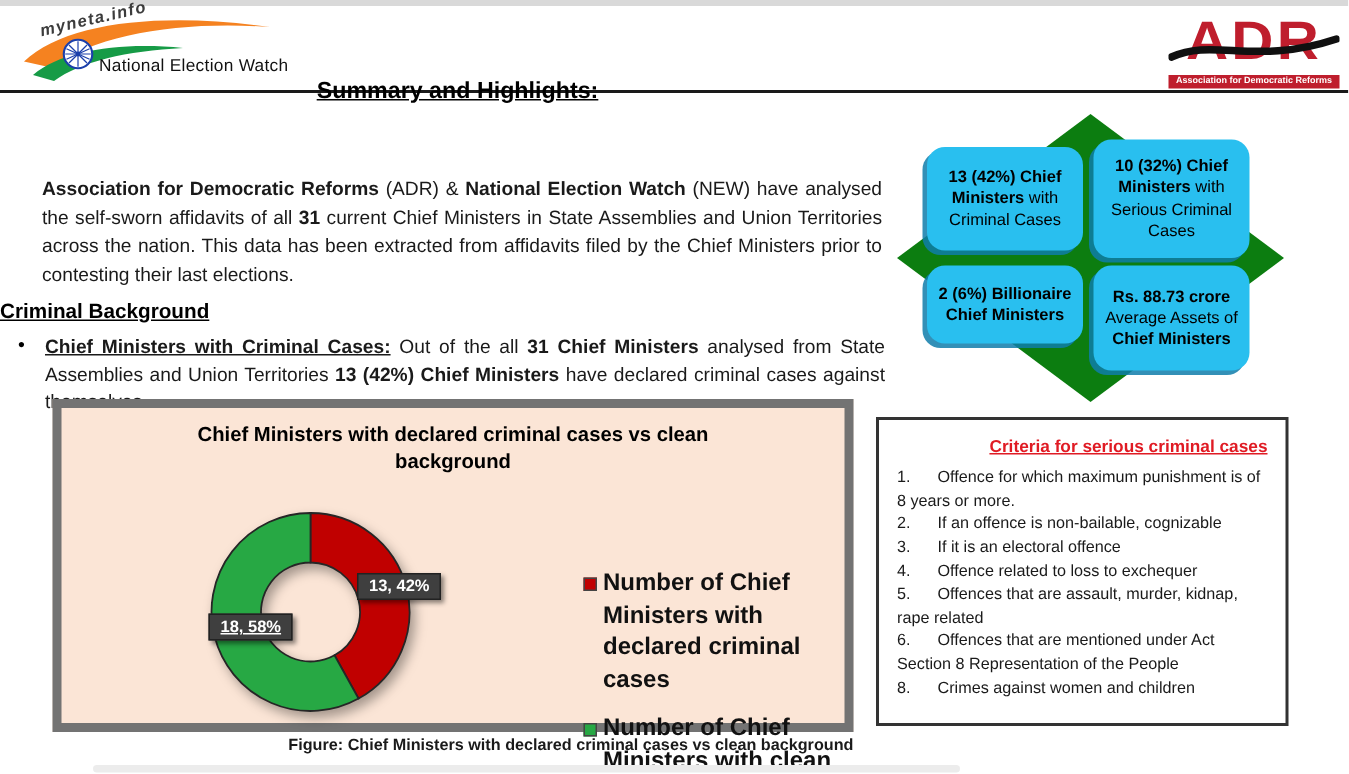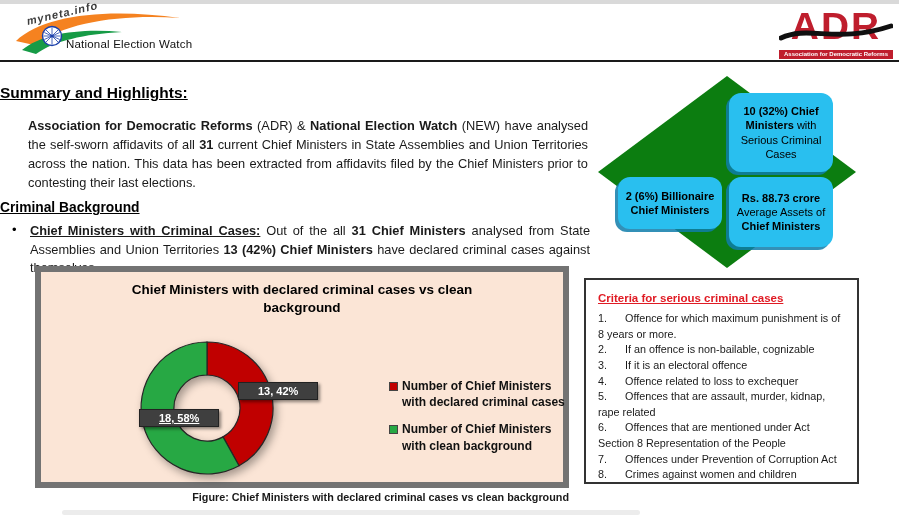--- a/index.html
+++ b/index.html
@@ -20,61 +20,61 @@
   .new-text{position:absolute;left:56px;top:33px;font-size:11.5px;color:#111;letter-spacing:.2px;}
 
   
   .adr{position:absolute;right:6px;top:13px;width:114px;height:46px;}
   .adr-letters{position:absolute;left:0;top:-4px;width:114px;text-align:center;font-size:36px;line-height:1;
     font-weight:bold;color:var(--adr-red);letter-spacing:2px;transform:scaleX(1.08);}
   .adr-swoosh{position:absolute;left:0;top:0;}
   .adr-bar{position:absolute;left:0;bottom:0;width:114px;height:9px;background:var(--adr-red);
     color:#fff;font-size:6px;font-weight:bold;text-align:center;line-height:9px;white-space:nowrap;overflow:hidden;}
 
-  .summary-title{position:absolute;left:0;top:84px;width:610px;
+  .summary-title{position:absolute;left:0;top:52px;width:610px;text-align:center;
     font-size:15.5px;font-weight:bold;text-decoration:underline;color:#000;}
   .intro{position:absolute;left:28px;top:117px;width:560px;font-size:12.8px;line-height:1.48;
     text-align:justify;color:#1a1a1a;}
   .cb-heading{position:absolute;left:0;top:200px;width:610px;text-align:left;
     font-size:13.8px;font-weight:bold;text-decoration:underline;color:#000;}
   .bullet-dot{position:absolute;left:12px;top:222px;font-size:13px;color:#000;}
   .bullet-text{position:absolute;left:30px;top:222px;width:560px;font-size:12.8px;line-height:1.45;
     text-align:justify;color:#1a1a1a;}
 
   
   .chart-box{position:absolute;left:35px;top:266px;width:534px;height:222px;
     background:var(--chart-bg);border:6px solid #737373;}
   .chart-title{margin-top:9px;text-align:center;font-weight:bold;font-size:13.5px;line-height:1.3;
     padding:0 66px;color:#000;}
   .donut-wrap{position:absolute;left:92px;top:62px;width:148px;height:148px;}
   .donut-wrap svg{filter:drop-shadow(3px 4px 4px rgba(0,0,0,.35));}
   .data-label{position:absolute;background:var(--label-bg);color:#fff;font-weight:bold;font-size:11px;
-    padding:2px 19px;border:1px solid #222;box-shadow:2px 2px 3px rgba(0,0,0,.45);white-space:nowrap;}
+    padding:2px 7px;border:1px solid #222;box-shadow:2px 2px 3px rgba(0,0,0,.45);white-space:nowrap;}
   .label-13{left:197px;top:110px;}
   .label-18{left:98px;top:137px;text-decoration:underline;}
   .chart-legend{position:absolute;left:348px;top:106px;width:182px;}
-  .legend-item{font-size:12px;font-weight:bold;color:#111;line-height:1.35;margin-bottom:11px;padding-left:13px;}
+  .legend-item{font-size:16px;font-weight:bold;color:#111;line-height:1.35;margin-bottom:11px;padding-left:13px;}
   .legend-marker{display:inline-block;width:9px;height:9px;border:1px solid #444;margin:0 4px 0 -13px;vertical-align:-1px;}
   .figure-caption{position:absolute;left:35px;top:491px;width:534px;text-align:right;
     font-weight:bold;font-size:10.8px;color:#1a1a1a;}
 
   
   .diamond-svg{position:absolute;left:592px;top:70px;}
   .dbox{position:absolute;width:104px;background:var(--cyan);border-radius:12px;
     box-shadow:-3px 3px 0 rgba(15,125,170,.85);display:flex;align-items:center;justify-content:center;
     text-align:center;font-size:11px;line-height:1.3;color:#000;padding:4px 6px;}
   .dbox.b0{left:618px;top:98px;height:69px;}
   .dbox.b1{left:729px;top:93px;height:79px;}
   .dbox.b2{left:618px;top:177px;height:52px;}
   .dbox.b3{left:729px;top:177px;height:70px;}
 
   
   .criteria-box{position:absolute;left:584px;top:278px;width:275px;height:206px;background:#fff;
     border:2px solid #333;padding:8px 12px 6px;}
-  .criteria-title{text-align:left;color:var(--crit-red);font-weight:bold;text-decoration:underline;
+  .criteria-title{text-align:right;color:var(--crit-red);font-weight:bold;text-decoration:underline;
     font-size:11.5px;margin:4px 0 7px;}
   .crit-item{font-size:10.8px;line-height:1.45;color:#1a1a1a;}
   .crit-num{display:inline-block;min-width:27px;}
 
   .bottom-bar{position:absolute;left:62px;bottom:1px;width:578px;height:5px;background:#ececec;border-radius:3px;}
 </style>
 </head>
 <body>
 
 <div class="page">
@@ -130,38 +130,40 @@
     <div class="chart-legend">
         <div class="legend-item"><span class="legend-marker" style="background-color: rgb(192, 0, 0);"></span><span>Number of Chief Ministers with declared criminal cases</span></div>
         <div class="legend-item"><span class="legend-marker" style="background-color: rgb(39, 168, 68);"></span><span>Number of Chief Ministers with clean background</span></div>
       </div>
   </div>
   <div class="figure-caption">Figure: Chief Ministers with declared criminal cases vs clean background</div>
 
   <svg class="diamond-svg" width="270" height="202" viewBox="0 0 270 202">
     <polygon points="135,6 264,102 135,198 6,102" fill="#0c7d10"></polygon>
   </svg>
+  <div class="dbox b0">
+      <span><span style="font-weight: bold;">13 (42%) Chief Ministers</span><span> with Criminal Cases</span></span>
+    </div>
   <div class="dbox b1">
       <span><span style="font-weight: bold;">10 (32%) Chief Ministers</span><span> with Serious Criminal Cases</span></span>
     </div>
   <div class="dbox b2">
       <span><span style="font-weight: bold;">2 (6%) Billionaire Chief Ministers</span></span>
     </div>
   <div class="dbox b3">
       <span><span style="font-weight: bold;">Rs. 88.73 crore</span><span> Average Assets of </span><span style="font-weight: bold;">Chief Ministers</span></span>
     </div>
 
   <div class="criteria-box">
     <div class="criteria-title">Criteria for serious criminal cases</div>
     <div>
         <div class="crit-item"><span class="crit-num">1.</span><span>Offence for which maximum punishment is of 8 years or more.</span></div>
         <div class="crit-item"><span class="crit-num">2.</span><span>If an offence is non-bailable, cognizable</span></div>
         <div class="crit-item"><span class="crit-num">3.</span><span>If it is an electoral offence</span></div>
         <div class="crit-item"><span class="crit-num">4.</span><span>Offence related to loss to exchequer</span></div>
         <div class="crit-item"><span class="crit-num">5.</span><span>Offences that are assault, murder, kidnap, rape related</span></div>
         <div class="crit-item"><span class="crit-num">6.</span><span>Offences that are mentioned under Act Section 8 Representation of the People</span></div>
-        <div class="crit-item"><span class="crit-num">7.</span><span>Offences under Prevention of Corruption Act</span></div>
         <div class="crit-item"><span class="crit-num">8.</span><span>Crimes against women and children</span></div>
       </div>
   </div>
 
   <div class="bottom-bar"></div>
 </div>
 
 </body></html>

